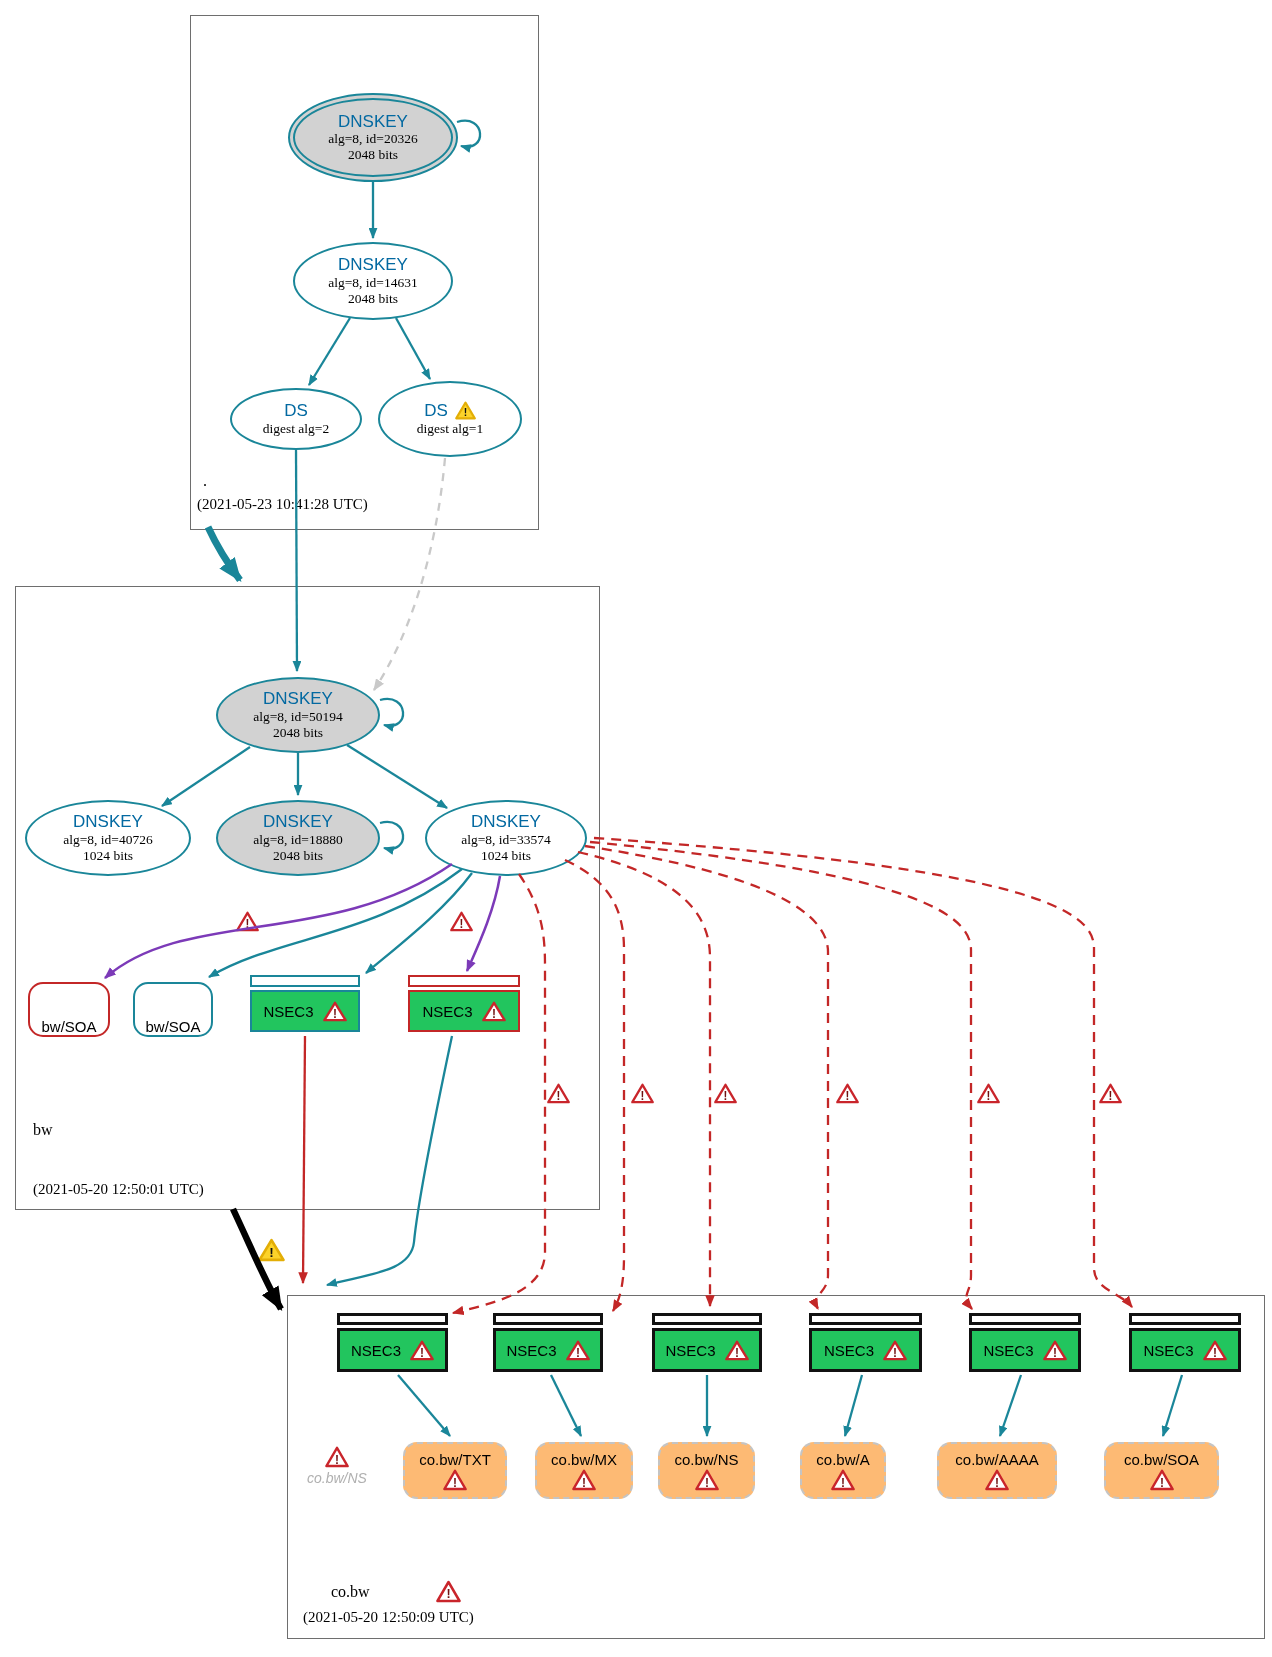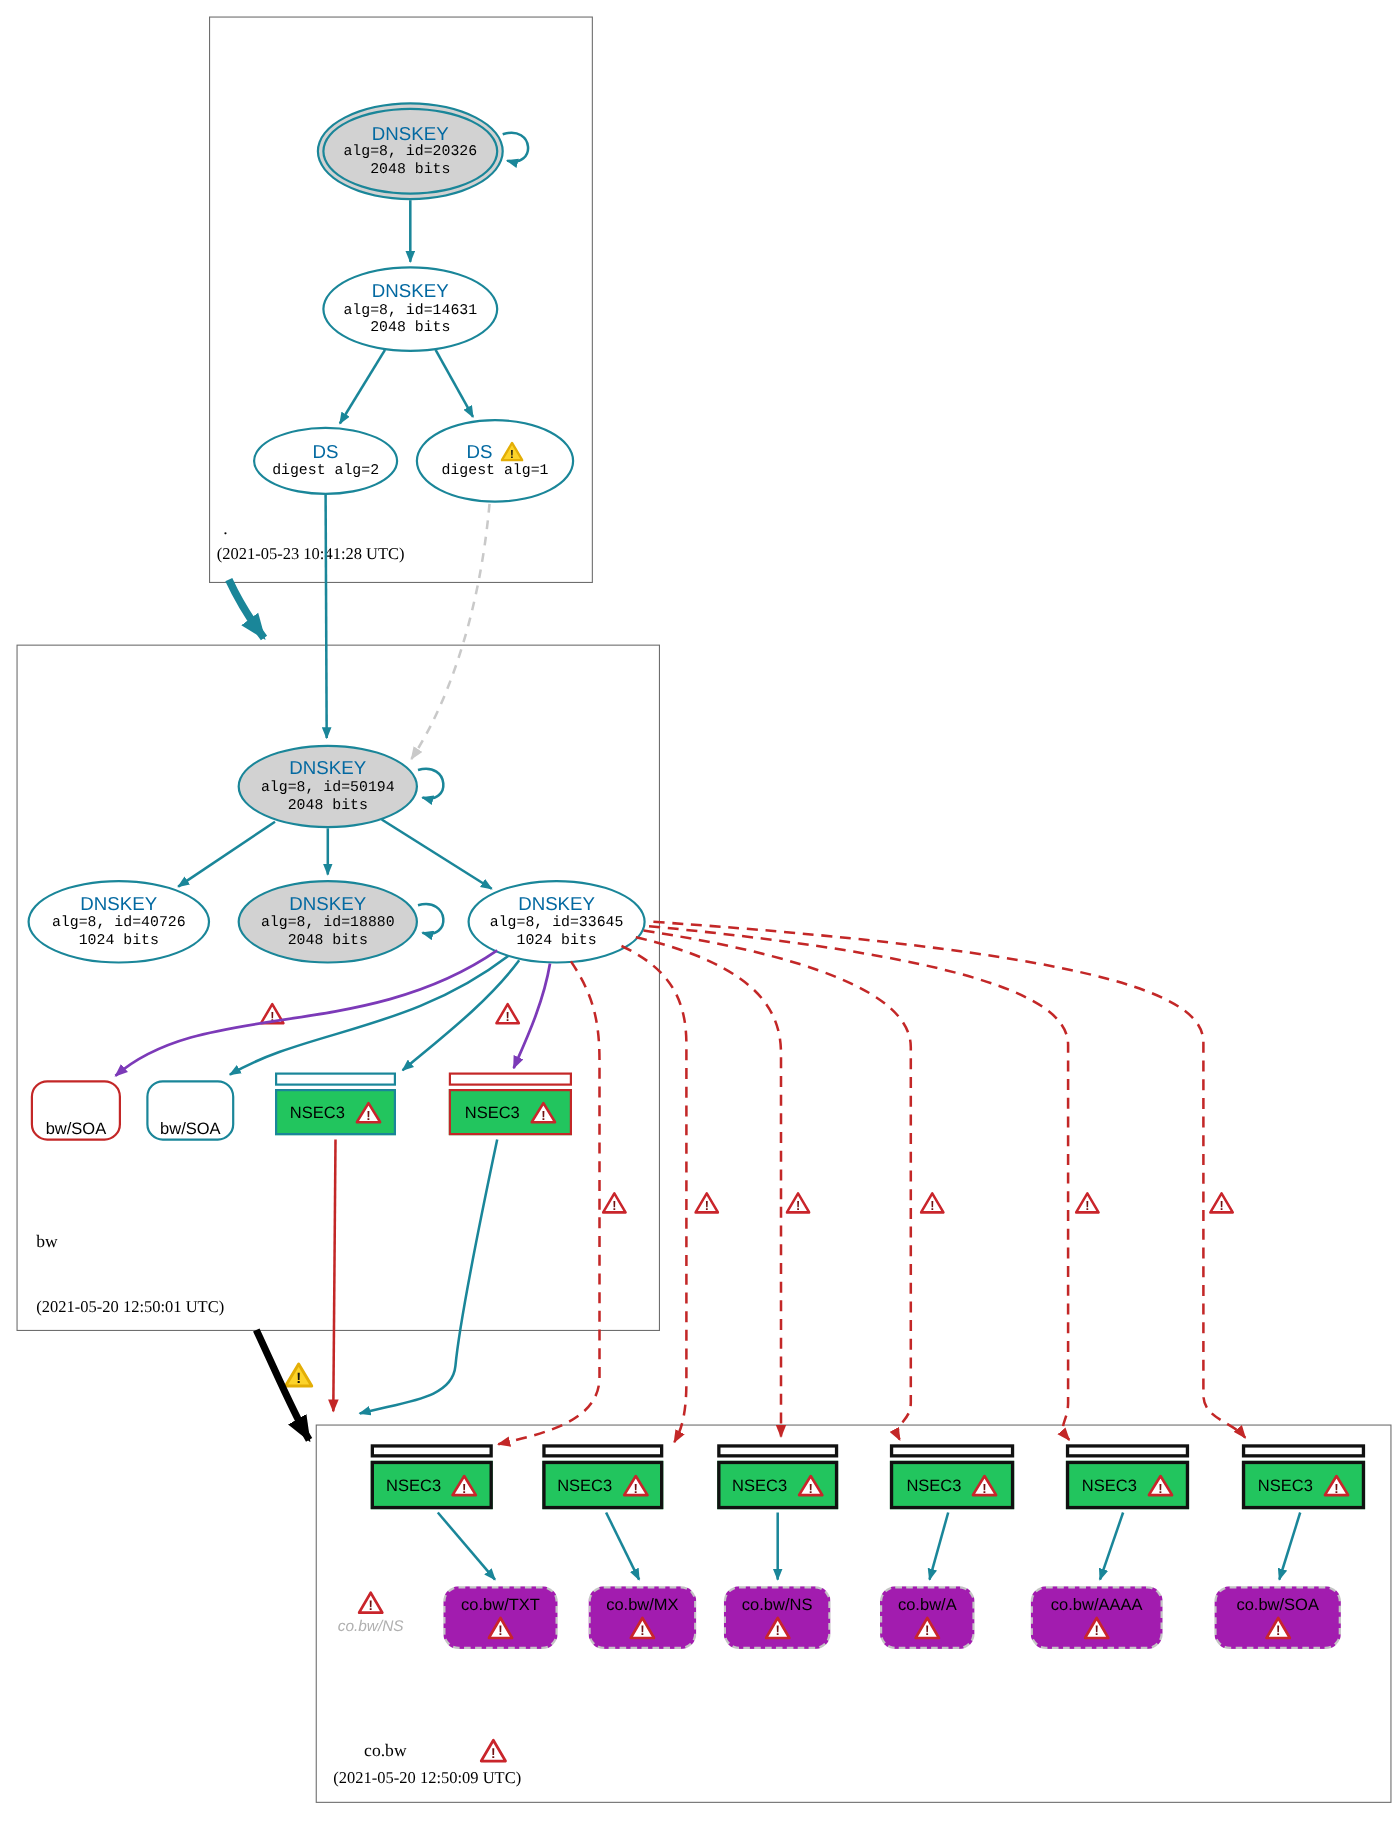--- a/index.html
+++ b/index.html
@@ -4,35 +4,35 @@
 <style>
   html,body{margin:0;padding:0;background:#fff;}
   #canvas{position:relative;width:1272px;height:1657px;background:#fff;
           font-family:"Liberation Sans",sans-serif;overflow:hidden;}
   .zonebox{position:absolute;border:1px solid #6e6e6e;background:transparent;}
   .zone-label{position:absolute;font-family:"Liberation Serif",serif;font-size:16px;color:#000;}
   .zone-ts{position:absolute;font-family:"Liberation Serif",serif;font-size:15px;color:#000;}
   .ellipse{position:absolute;border-radius:50%;display:flex;flex-direction:column;
            align-items:center;justify-content:center;text-align:center;box-sizing:border-box;}
   .ellipse .ttl{font-size:17px;color:#0369a1;line-height:1.15;z-index:2;}
-  .ellipse .dtl{font-family:Liberation Mono, monospace;font-size:13.5px;color:#000;line-height:1.2;z-index:2;}
+  .ellipse .dtl{font-family:Liberation Serif, serif;font-size:13.5px;color:#000;line-height:1.2;z-index:2;}
   .ring{position:absolute;inset:3px;border-radius:50%;border:2.2px solid #1a8699;z-index:1;}
   .teal-stroke{border:2.3px solid #1a8699;}
   .gray-fill{background:#d2d2d2;}
   .white-fill{background:#fff;}
   .rrect{position:absolute;border-radius:15px;background:#fff;display:flex;align-items:flex-end;
          justify-content:center;font-size:15px;color:#000;box-sizing:border-box;}
   .nsec3{position:absolute;box-sizing:border-box;}
   .n3-head{height:12px;box-sizing:border-box;background:#fff;}
   .n3-body{margin-top:3px;box-sizing:border-box;background:#22c55e;display:flex;align-items:center;
            justify-content:center;gap:9px;font-size:15px;color:#000;}
   .b-teal{border:2.4px solid #1a8699;}
   .b-red{border:2.4px solid #c32727;}
   .b-black{border:3px solid #111;}
-  .record{position:absolute;border:2px dashed #c4c4c4;border-radius:14px;background:#a21caf;
+  .record{position:absolute;border:2px dashed #c4c4c4;border-radius:14px;background:#fdba74;
           display:flex;flex-direction:column;align-items:center;justify-content:center;
           gap:1px;font-size:15px;color:#000;box-sizing:border-box;}
   .warn{display:inline-block;line-height:0;}
   .orphan-label{position:absolute;font-style:italic;color:#b0b0b0;font-size:14px;text-align:center;}
   svg.overlay{position:absolute;left:0;top:0;pointer-events:none;}
 </style>
 </head>
 <body>
 
 <div id="canvas">
@@ -86,21 +86,21 @@
   </div>
 
   <div class="ellipse gray-fill teal-stroke" style="left:216px;top:800px;width:164px;height:76px;">
     <span class="ttl">DNSKEY</span>
     <span class="dtl">alg=8, id=18880</span>
     <span class="dtl">2048 bits</span>
   </div>
 
   <div class="ellipse white-fill teal-stroke" style="left:425px;top:800px;width:162px;height:76px;">
     <span class="ttl">DNSKEY</span>
-    <span class="dtl">alg=8, id=33645</span>
+    <span class="dtl">alg=8, id=33574</span>
     <span class="dtl">1024 bits</span>
   </div>
 
   <div class="rrect" style="left:28px;top:982px;width:82px;height:55px;border:2.3px solid #c32727;">
     <span>bw/SOA</span>
   </div>
   <div class="rrect" style="left:133px;top:982px;width:80px;height:55px;border:2.3px solid #1a8699;">
     <span>bw/SOA</span>
   </div>
 

